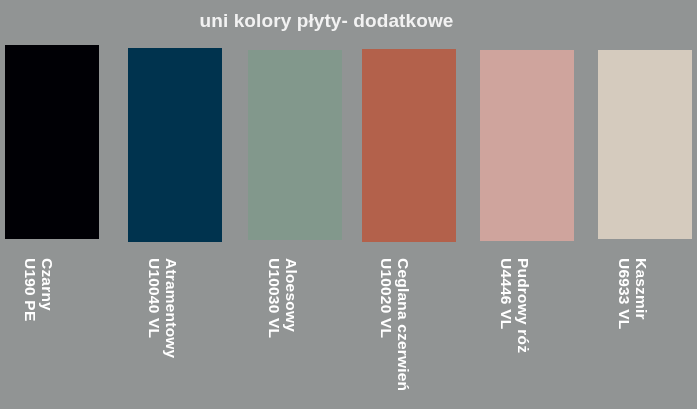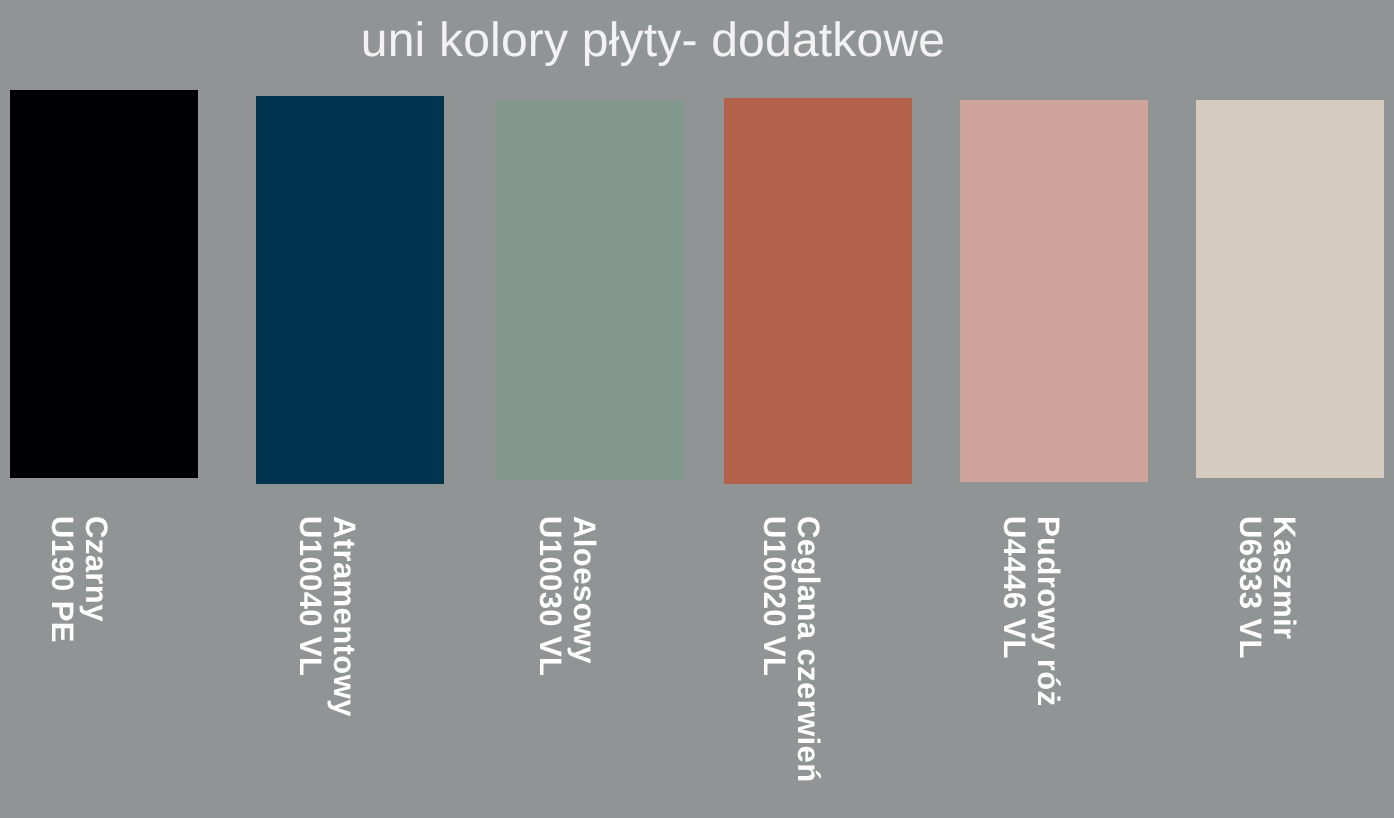--- a/index.html
+++ b/index.html
@@ -19,22 +19,22 @@
     background: #919494;
     box-sizing: border-box;
   }
   #chart-title {
     position: absolute;
     left: 0;
     top: 8px;
     width: 653px;
     text-align: center;
     color: #f2f2f2;
-    font-size: 24px;
-    font-weight: 400;
+    font-size: 19px;
+    font-weight: 700;
     letter-spacing: 0.1px;
     line-height: 26px;
     white-space: nowrap;
   }
   .swatch-col {
     position: absolute;
     top: 0;
     height: 409px;
   }
   .swatch {

